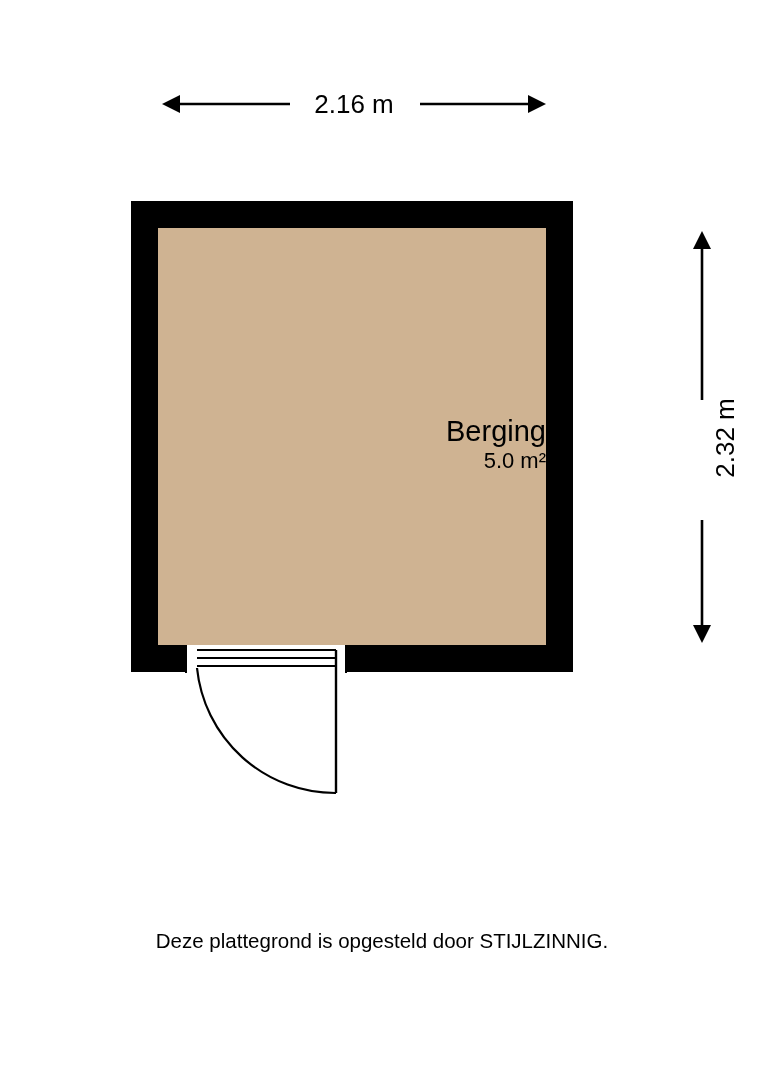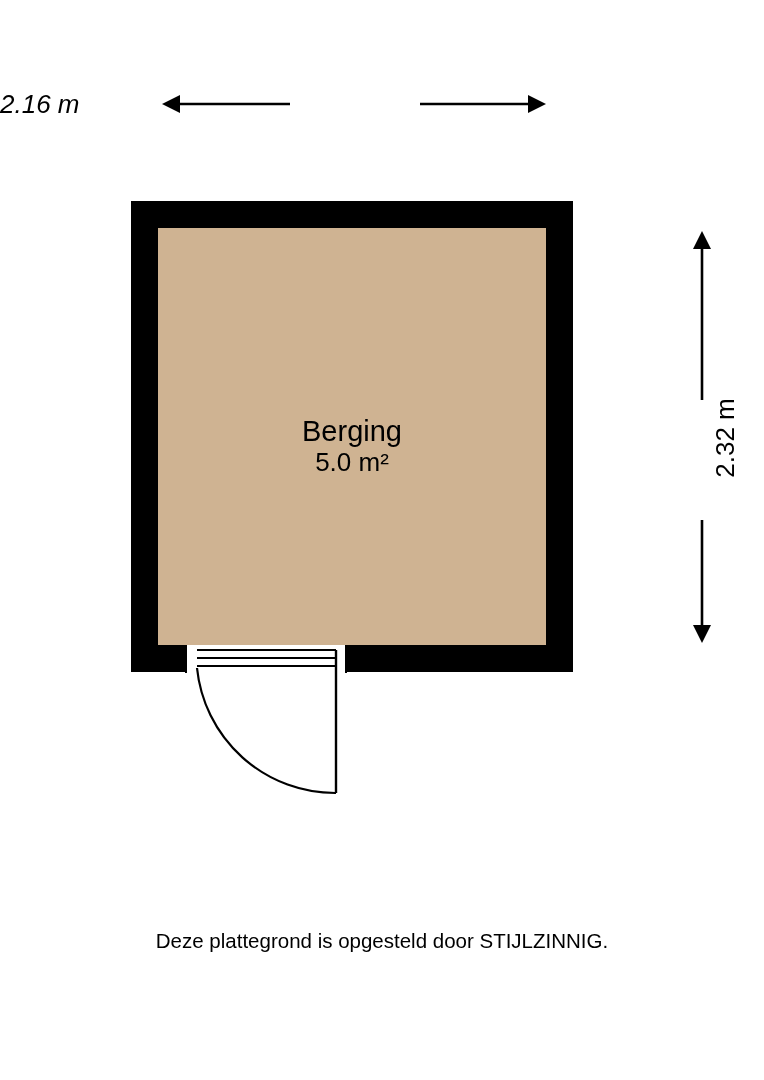--- a/index.html
+++ b/index.html
@@ -30,47 +30,46 @@
     font-size: 26px;
     line-height: 1;
     color: #000000;
     white-space: nowrap;
   }
 
   #dim-width-label {
     left: 0;
     top: 91px;
     width: 708px;
-    text-align: left;
-    font-style: italic;
+    text-align: center;
   }
 
   #dim-height-label {
     left: 635px;
     top: 425px;
     width: 180px;
     text-align: center;
     transform: rotate(-90deg);
     transform-origin: 50% 50%;
   }
 
   #room-label-group {
     position: absolute;
     left: 158px;
     top: 415px;
     width: 388px;
-    text-align: center;
+    text-align: right;
     line-height: 1.14;
   }
   #room-label-group .room-name {
     font-size: 29px;
     display: block;
   }
   #room-label-group .room-area {
-    font-size: 26px;
+    font-size: 22px;
     display: block;
   }
 
   #footer-notice {
     position: absolute;
     left: 0;
     top: 927px;
     width: 764px;
     text-align: center;
     font-size: 20.5px;

